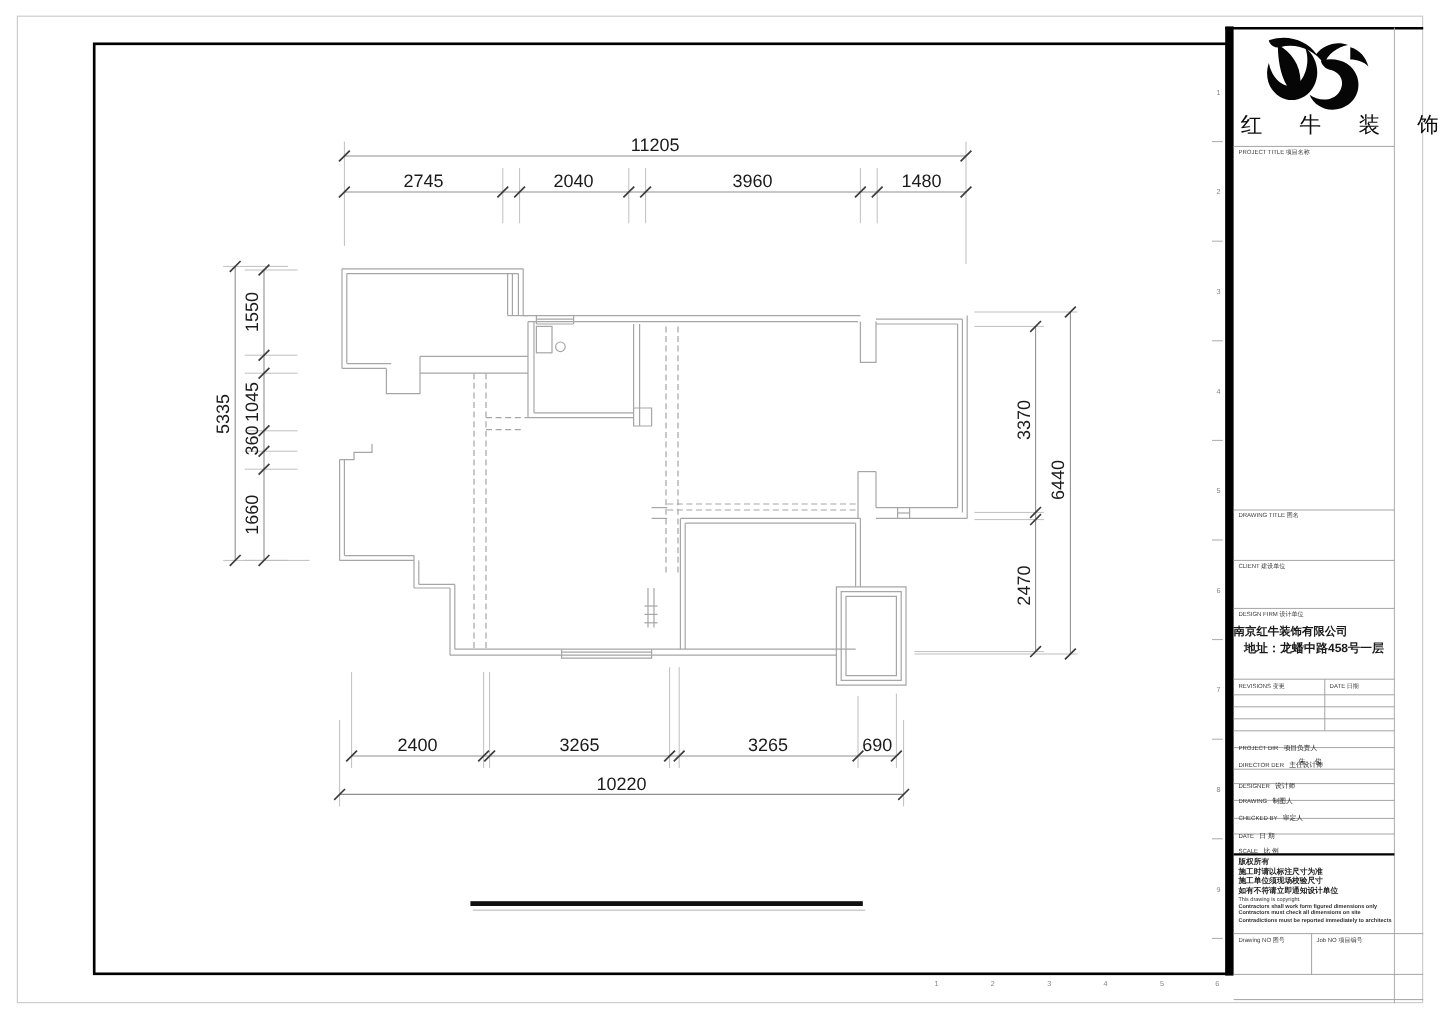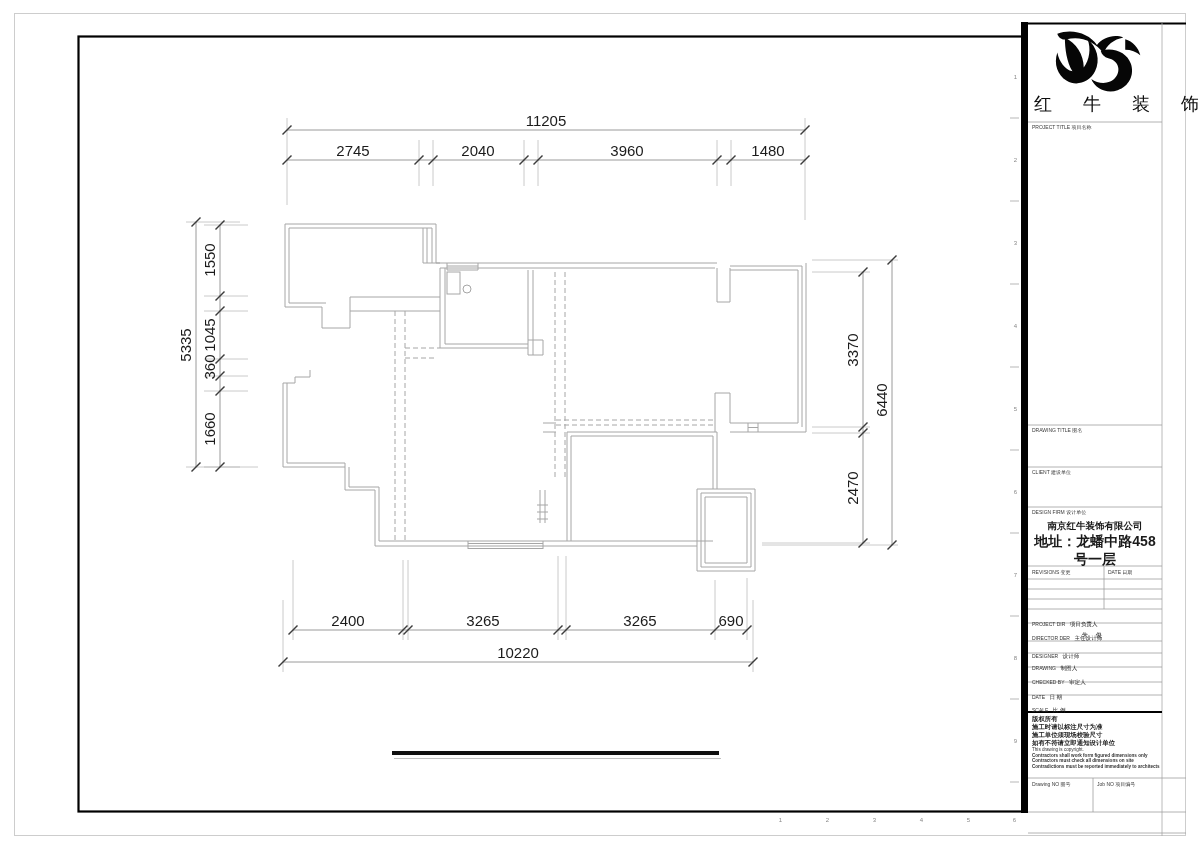--- a/index.html
+++ b/index.html
@@ -11,23 +11,23 @@
   .plan-title{left:355px;top:710px;width:400px;text-align:center;font-size:27px;
               font-weight:bold;letter-spacing:2px;color:#0a0a0a;}
   .title-rule1{left:392px;top:751px;width:327px;height:4px;background:#101010;}
   .title-rule2{left:394px;top:758px;width:327px;height:1px;background:#c0c0c0;}
   
   .tb-logo{left:1036px;top:28px;width:120px;height:66px;}
   .tb-brand{left:1028px;top:92px;width:134px;height:26px;text-align:center;
             font-size:18px;letter-spacing:13px;padding-left:6px;box-sizing:border-box;
             color:#0c0c0c;font-weight:500;white-space:nowrap;}
   .lbl{font-size:5px;color:#3a3a3a;white-space:nowrap;line-height:6px;}
-  .firm-name{left:1028px;top:520px;width:134px;text-align:center;font-size:9.5px;
+  .firm-name{left:1028px;top:520px;width:134px;font-size:9.5px;
              font-weight:bold;color:#1a1a1a;}
-  .firm-addr{left:1028px;top:533px;width:134px;text-align:center;font-size:14px;
+  .firm-addr{left:1028px;top:533px;width:134px;text-align:center;font-size:10px;
              font-weight:bold;color:#1a1a1a;}
   .staff-en{font-size:5px;color:#333;white-space:nowrap;}
   .staff-cn{font-size:5.6px;color:#222;white-space:nowrap;}
   .staff-val{font-size:6px;color:#222;white-space:nowrap;letter-spacing:3px;}
   .notes{left:1032px;top:715px;width:126px;}
   .note-cn{font-size:6.4px;line-height:8px;font-weight:600;color:#222;white-space:nowrap;}
   .note-en{font-size:4.6px;line-height:5.7px;color:#333;white-space:nowrap;}
   .note-en.b{font-weight:bold;}
 </style>
 </head>

